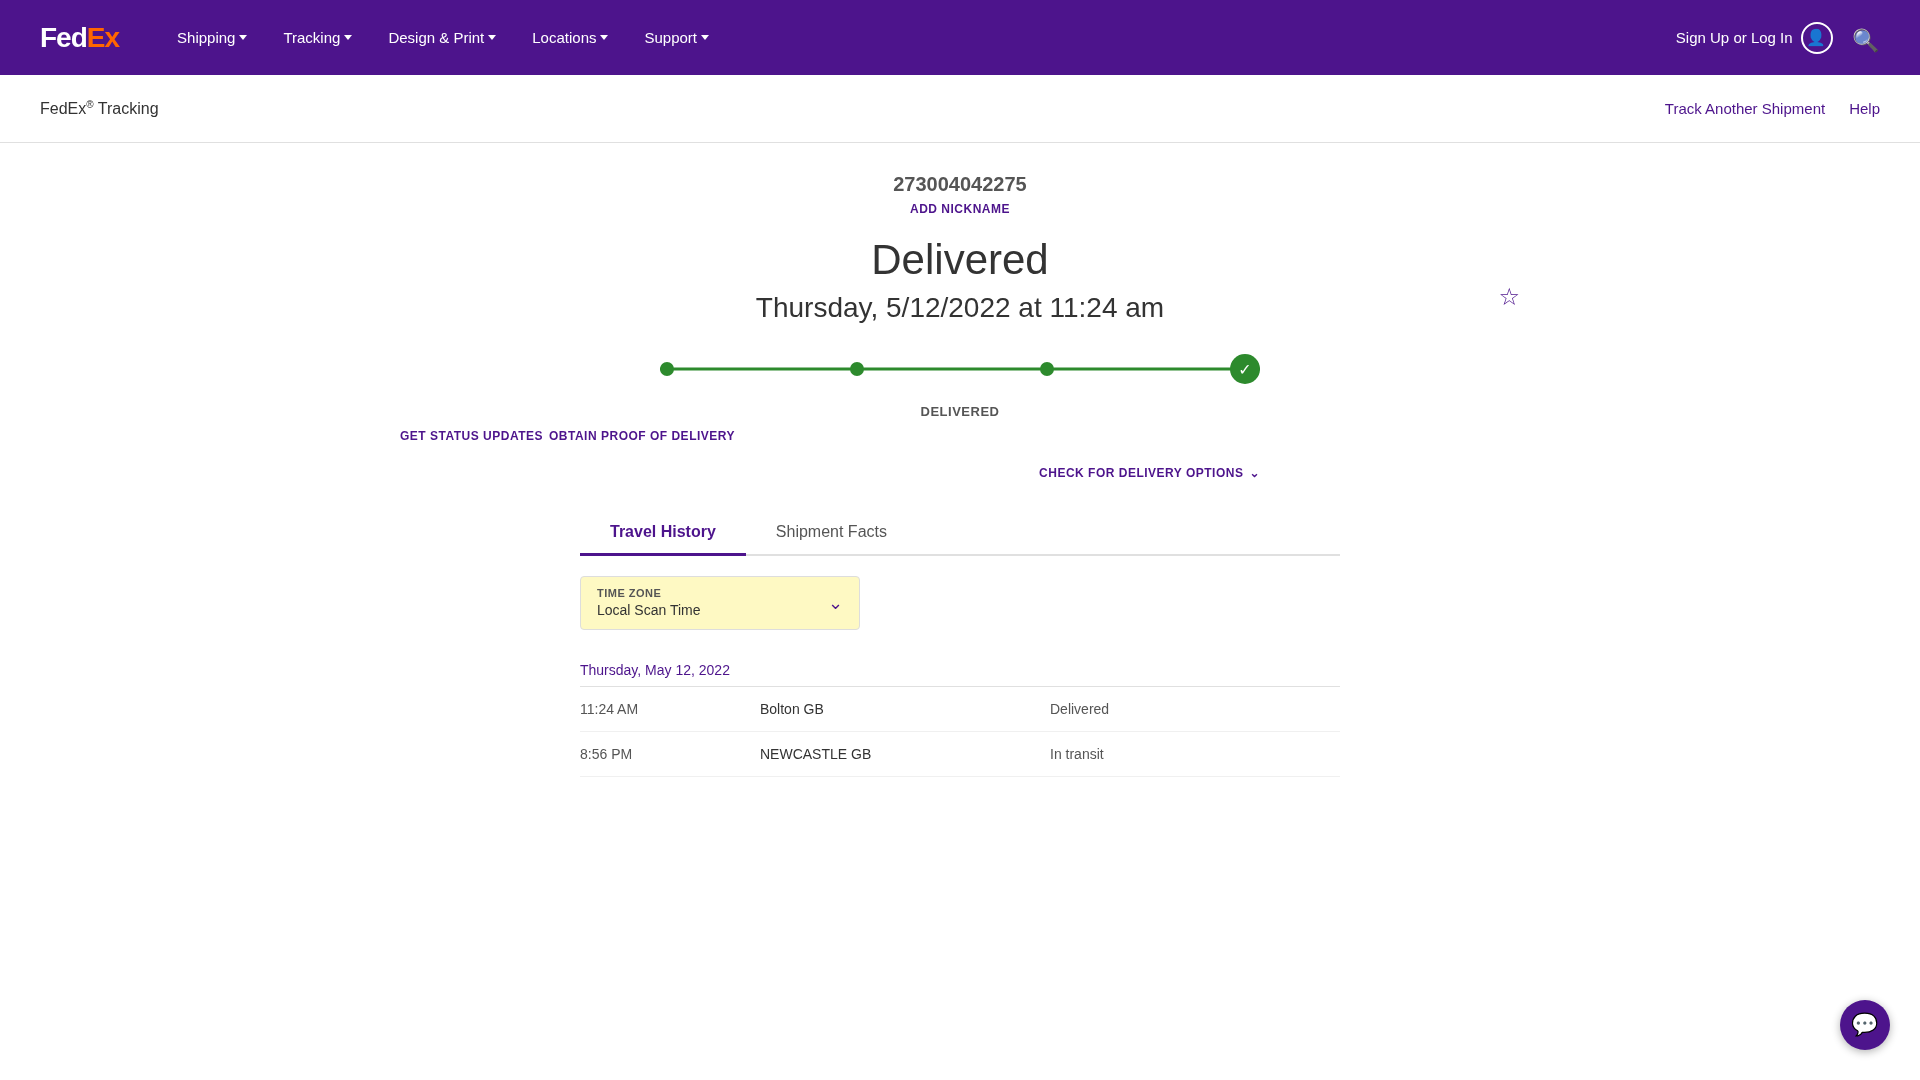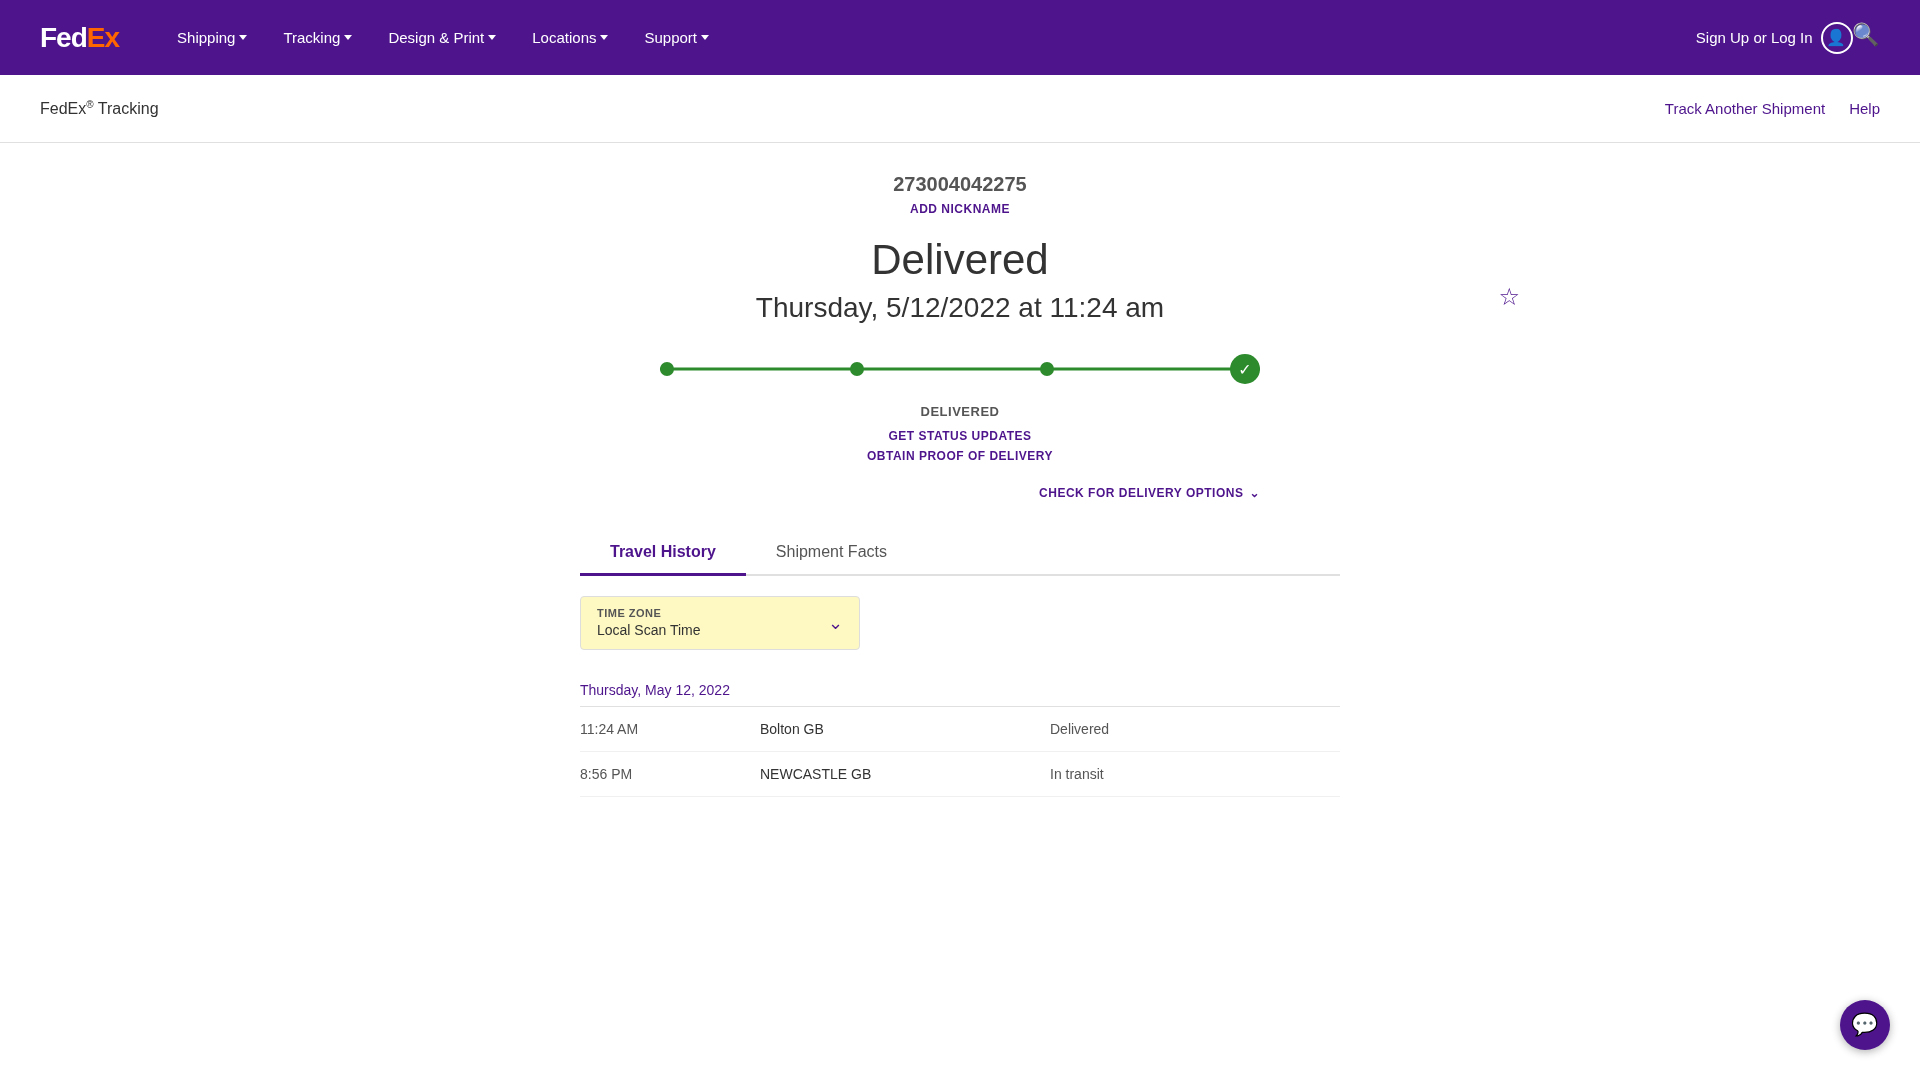--- a/index.html
+++ b/index.html
@@ -42,21 +42,22 @@
     .chevron-down {
       display: inline-block;
       width: 0;
       height: 0;
       border-left: 4px solid transparent;
       border-right: 4px solid transparent;
       border-top: 5px solid #fff;
     }
     .nav-right {
       display: flex;
-      align-items: flex-start;
+      align-items: flex-end;
+      gap: 20px;
     }
     .nav-signin {
       color: #fff;
       font-size: 15px;
       display: flex;
       align-items: center;
       gap: 8px;
       cursor: pointer;
     }
     .user-icon {
@@ -217,21 +218,21 @@
     .signed-for {
       font-size: 15px;
       color: #555;
     }
     .signed-name {
       color: #aaa;
       font-weight: bold;
     }
     .action-links {
       display: flex;
-      flex-direction: column;
+      flex-direction: row;
       align-items: center;
       gap: 6px;
       margin-top: 10px;
     }
     .action-link {
       color: #4d148c;
       font-size: 12px;
       font-weight: bold;
       letter-spacing: 0.5px;
       cursor: pointer;

